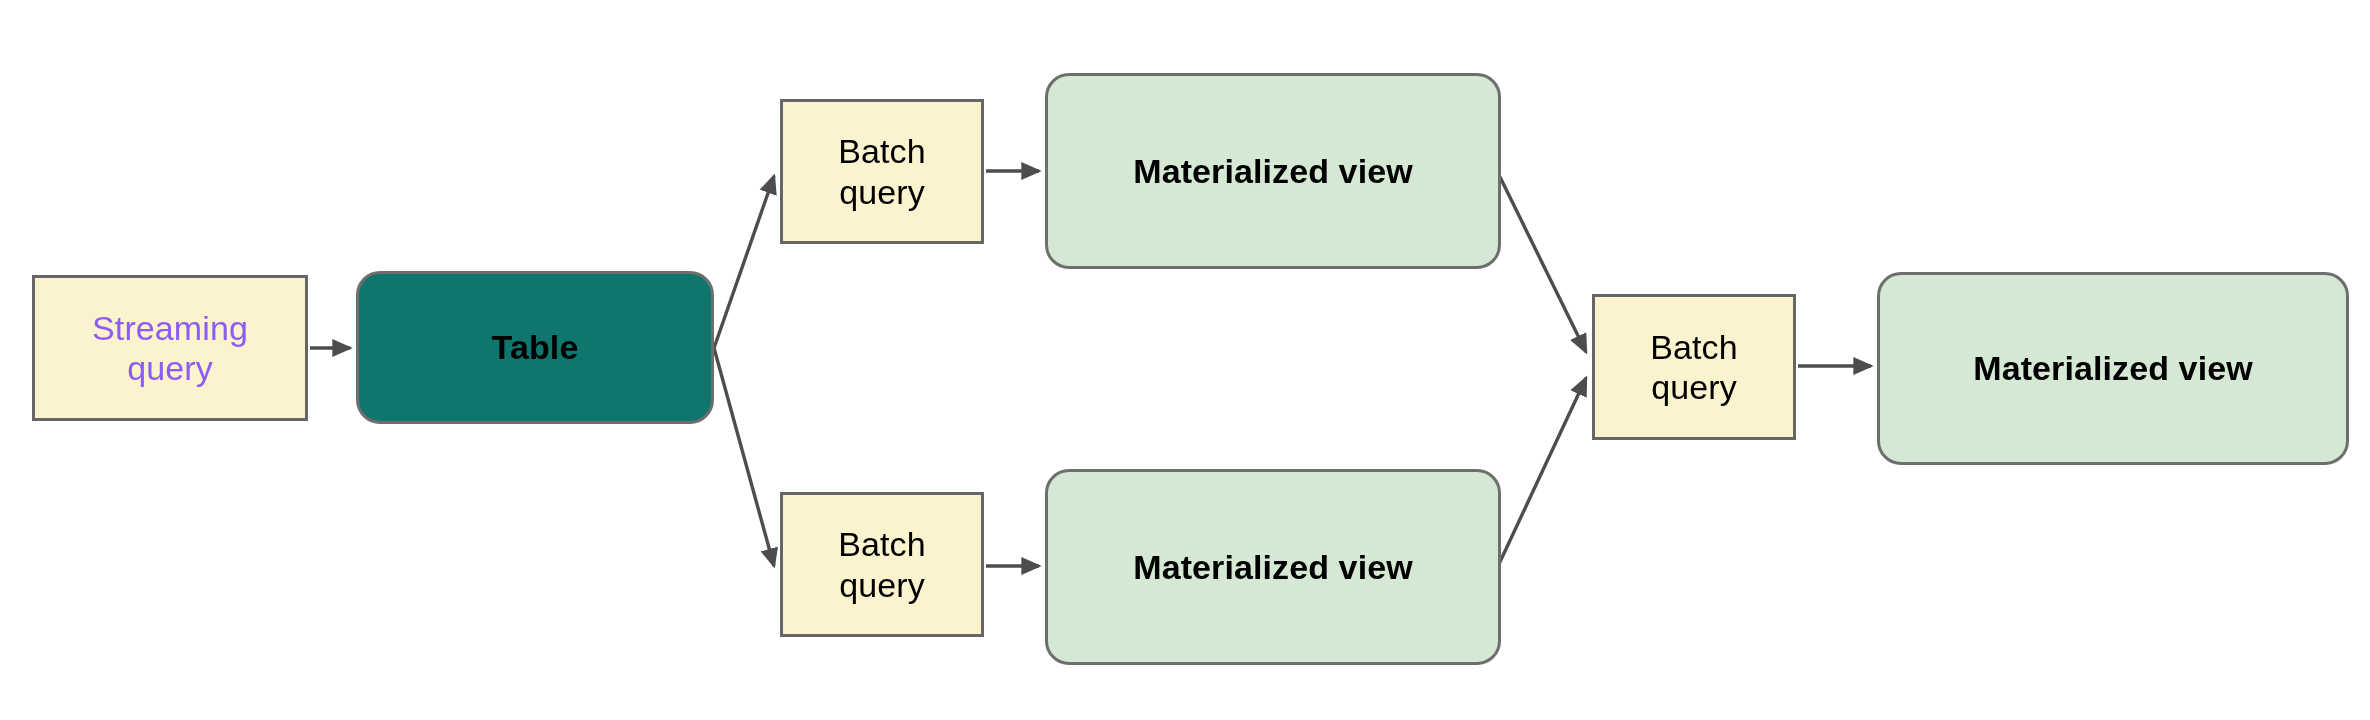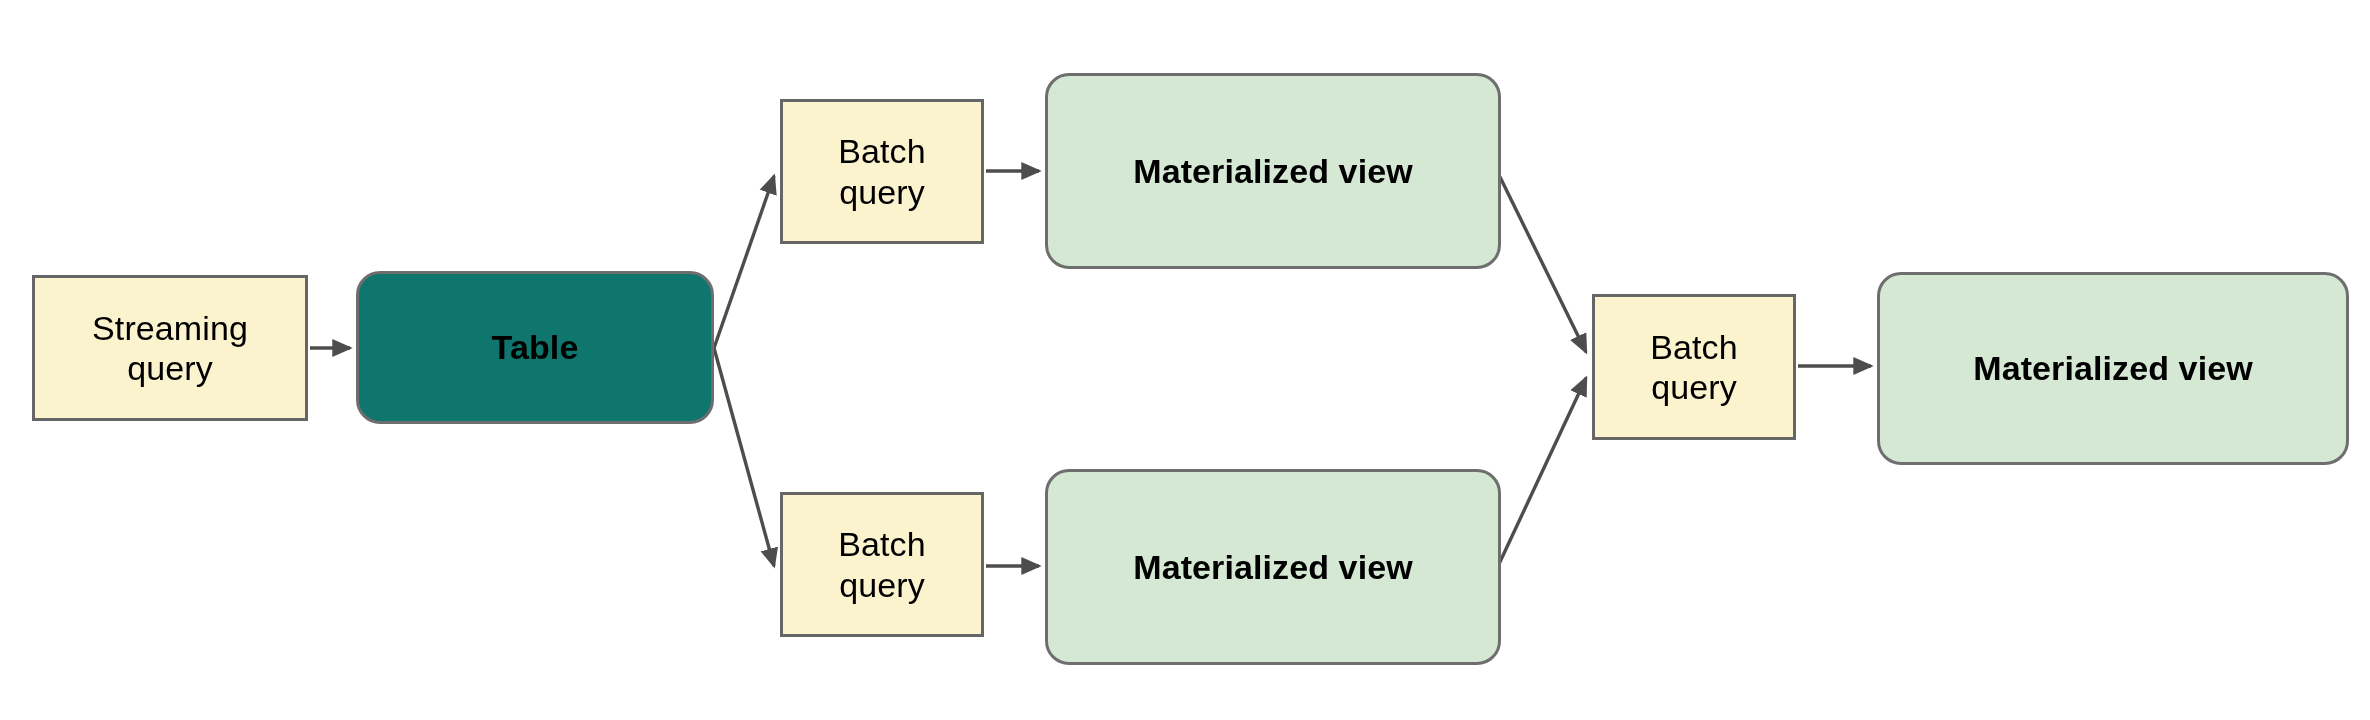--- a/index.html
+++ b/index.html
@@ -73,21 +73,21 @@
       <polyline class="edge" fill="none" stroke="#4d4d4d" stroke-width="3.4" marker-end="url(#arrowhead)" points="714,348 774,176"></polyline>
       <polyline class="edge" fill="none" stroke="#4d4d4d" stroke-width="3.4" marker-end="url(#arrowhead)" points="986,171 1039,171"></polyline>
       <polyline class="edge" fill="none" stroke="#4d4d4d" stroke-width="3.4" marker-end="url(#arrowhead)" points="714,348 774,566"></polyline>
       <polyline class="edge" fill="none" stroke="#4d4d4d" stroke-width="3.4" marker-end="url(#arrowhead)" points="986,566 1039,566"></polyline>
       <polyline class="edge" fill="none" stroke="#4d4d4d" stroke-width="3.4" marker-end="url(#arrowhead)" points="1499,175 1586,352"></polyline>
       <polyline class="edge" fill="none" stroke="#4d4d4d" stroke-width="3.4" marker-end="url(#arrowhead)" points="1499,564 1586,378"></polyline>
       <polyline class="edge" fill="none" stroke="#4d4d4d" stroke-width="3.4" marker-end="url(#arrowhead)" points="1798,366 1871,366"></polyline>
     </g>
   </svg>
 
-  <div class="node node-process" style="left: 32px; top: 275px; width: 276px; height: 146px; background: rgb(251, 242, 206); border-color: rgb(102, 102, 102); color: #000000;">
+  <div class="node node-process" style="left: 32px; top: 275px; width: 276px; height: 146px; background: rgb(251, 242, 206); border-color: rgb(102, 102, 102); color: #8b5cf6;">
     <span class="node-label">Streaming
 query</span>
   </div>
 
   <div class="node node-store" style="left: 356px; top: 251px; width: 358px; height: 153px; background: #0f766e; border-color: rgb(110, 110, 110); color: rgb(0, 0, 0); margin-top: 20px;">
     <span class="node-label">Table</span>
   </div>
 
   <div class="node node-process" style="left: 780px; top: 99px; width: 204px; height: 145px; background: rgb(251, 242, 206); border-color: rgb(102, 102, 102); color: rgb(0, 0, 0);">
     <span class="node-label">Batch

